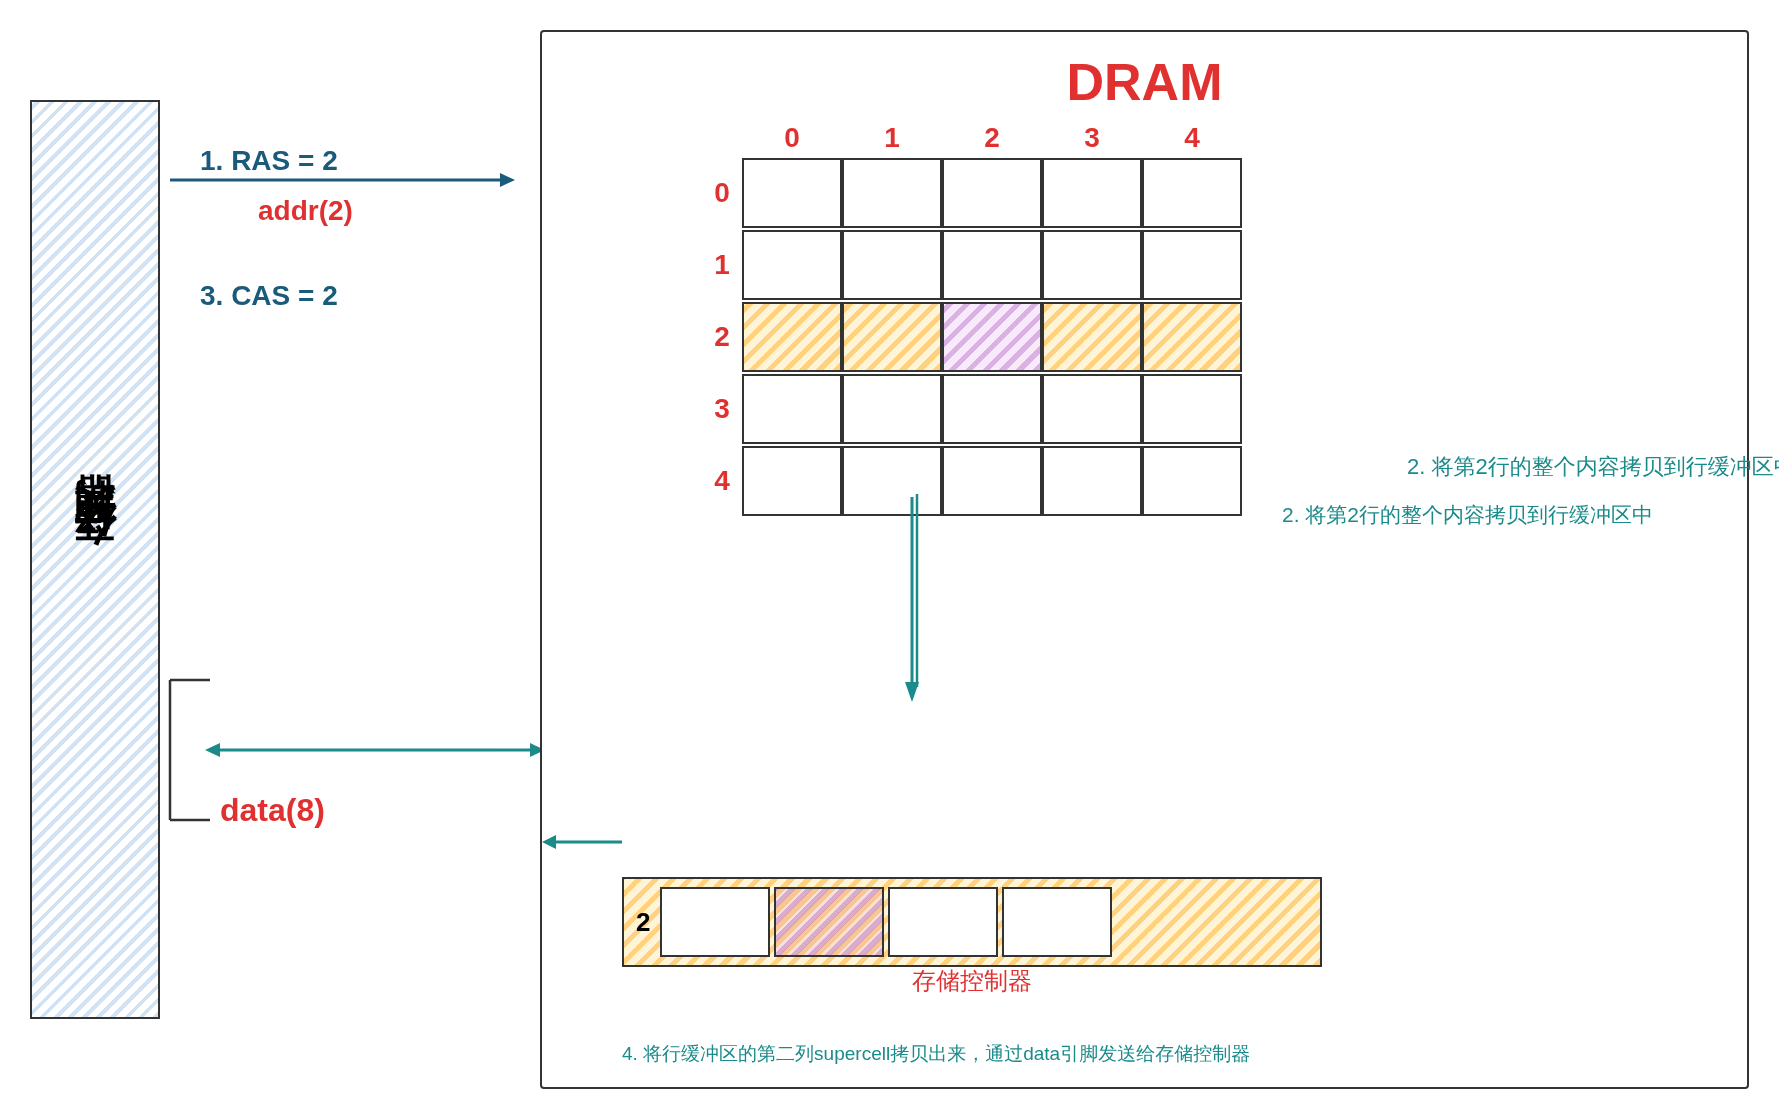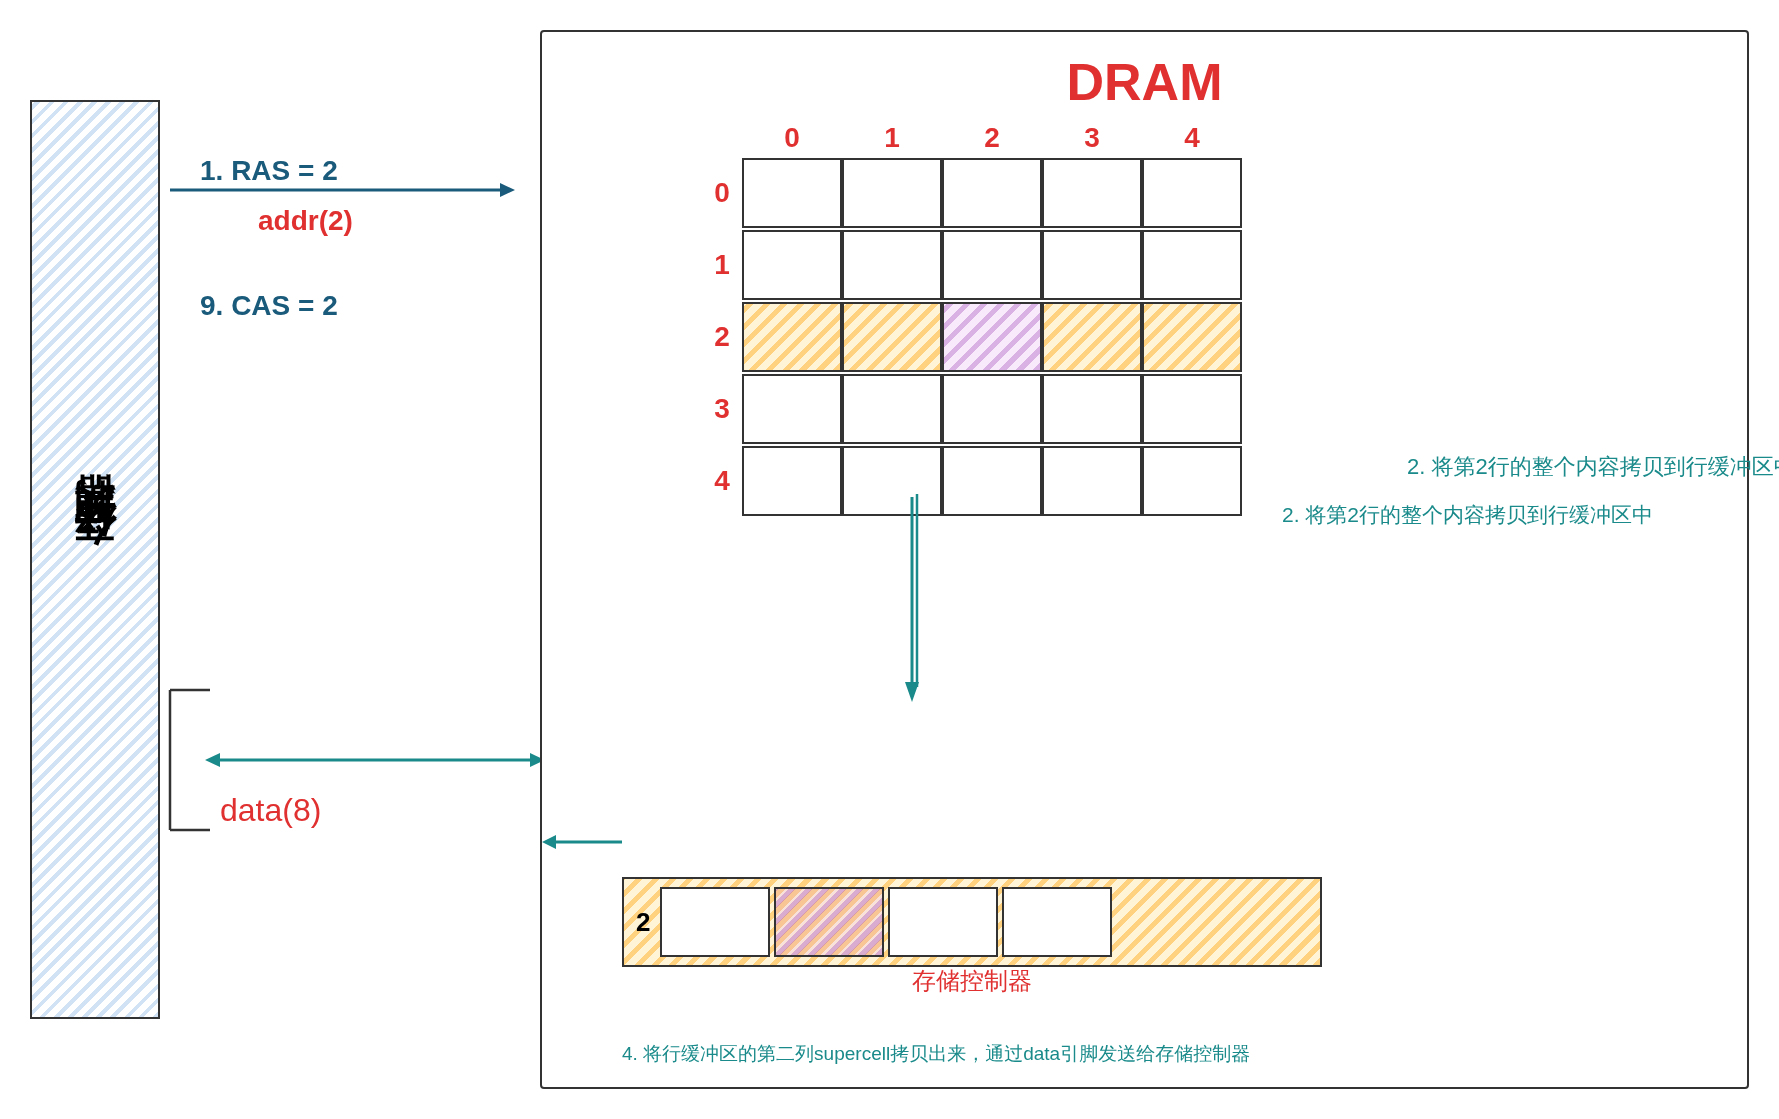--- a/index.html
+++ b/index.html
@@ -49,21 +49,20 @@
     }
 
     
     .middle-area {
       flex: 0 0 380px;
       position: relative;
       display: flex;
       flex-direction: column;
       justify-content: center;
       padding-left: 2px;
-      margin-top: 10px;
     }
 
     
     .dram-box {
       flex: 1;
       border: 2px solid #333;
       margin: 30px 30px 30px 0;
       position: relative;
       border-radius: 4px;
     }
@@ -248,21 +247,21 @@
       position: absolute;
       font-size: 28px;
       color: #1a5a7a;
       font-weight: bold;
     }
 
     .label-data {
       position: absolute;
       font-size: 32px;
       color: #e03030;
-      font-weight: normal;
+      font-weight: bold;
     }
   </style>
 </head>
 <body>
 
 <div class="main-container">
 
   <div class="controller-box">
     <div class="controller-label">存储控制器</div>
   </div>
@@ -283,21 +282,21 @@
       <line x1="340" y1="750" x2="60" y2="750" stroke="#1a8a8a" stroke-width="3"></line>
       <polygon points="60,743 45,750 60,757" fill="#1a8a8a"></polygon>
       <line x1="340" y1="750" x2="370" y2="750" stroke="#1a8a8a" stroke-width="3"></line>
       <polygon points="370,743 385,750 370,757" fill="#1a8a8a"></polygon>
     </svg>
 
     <div class="label-ras" style="top:145px; left:40px;">1. RAS = 2</div>
 
     <div class="label-addr" style="top:195px; left:98px;">addr(2)</div>
 
-    <div class="label-cas" style="top:280px; left:40px;">9. CAS = 2</div>
+    <div class="label-cas" style="top:280px; left:40px;">3. CAS = 2</div>
 
     <div class="label-data" style="bottom:290px; left:60px;">data(8)</div>
   </div>
 
   <div class="dram-box">
     <div class="dram-title">DRAM</div>
 
     <div class="grid-container">
 
       <div class="grid-col-headers">

